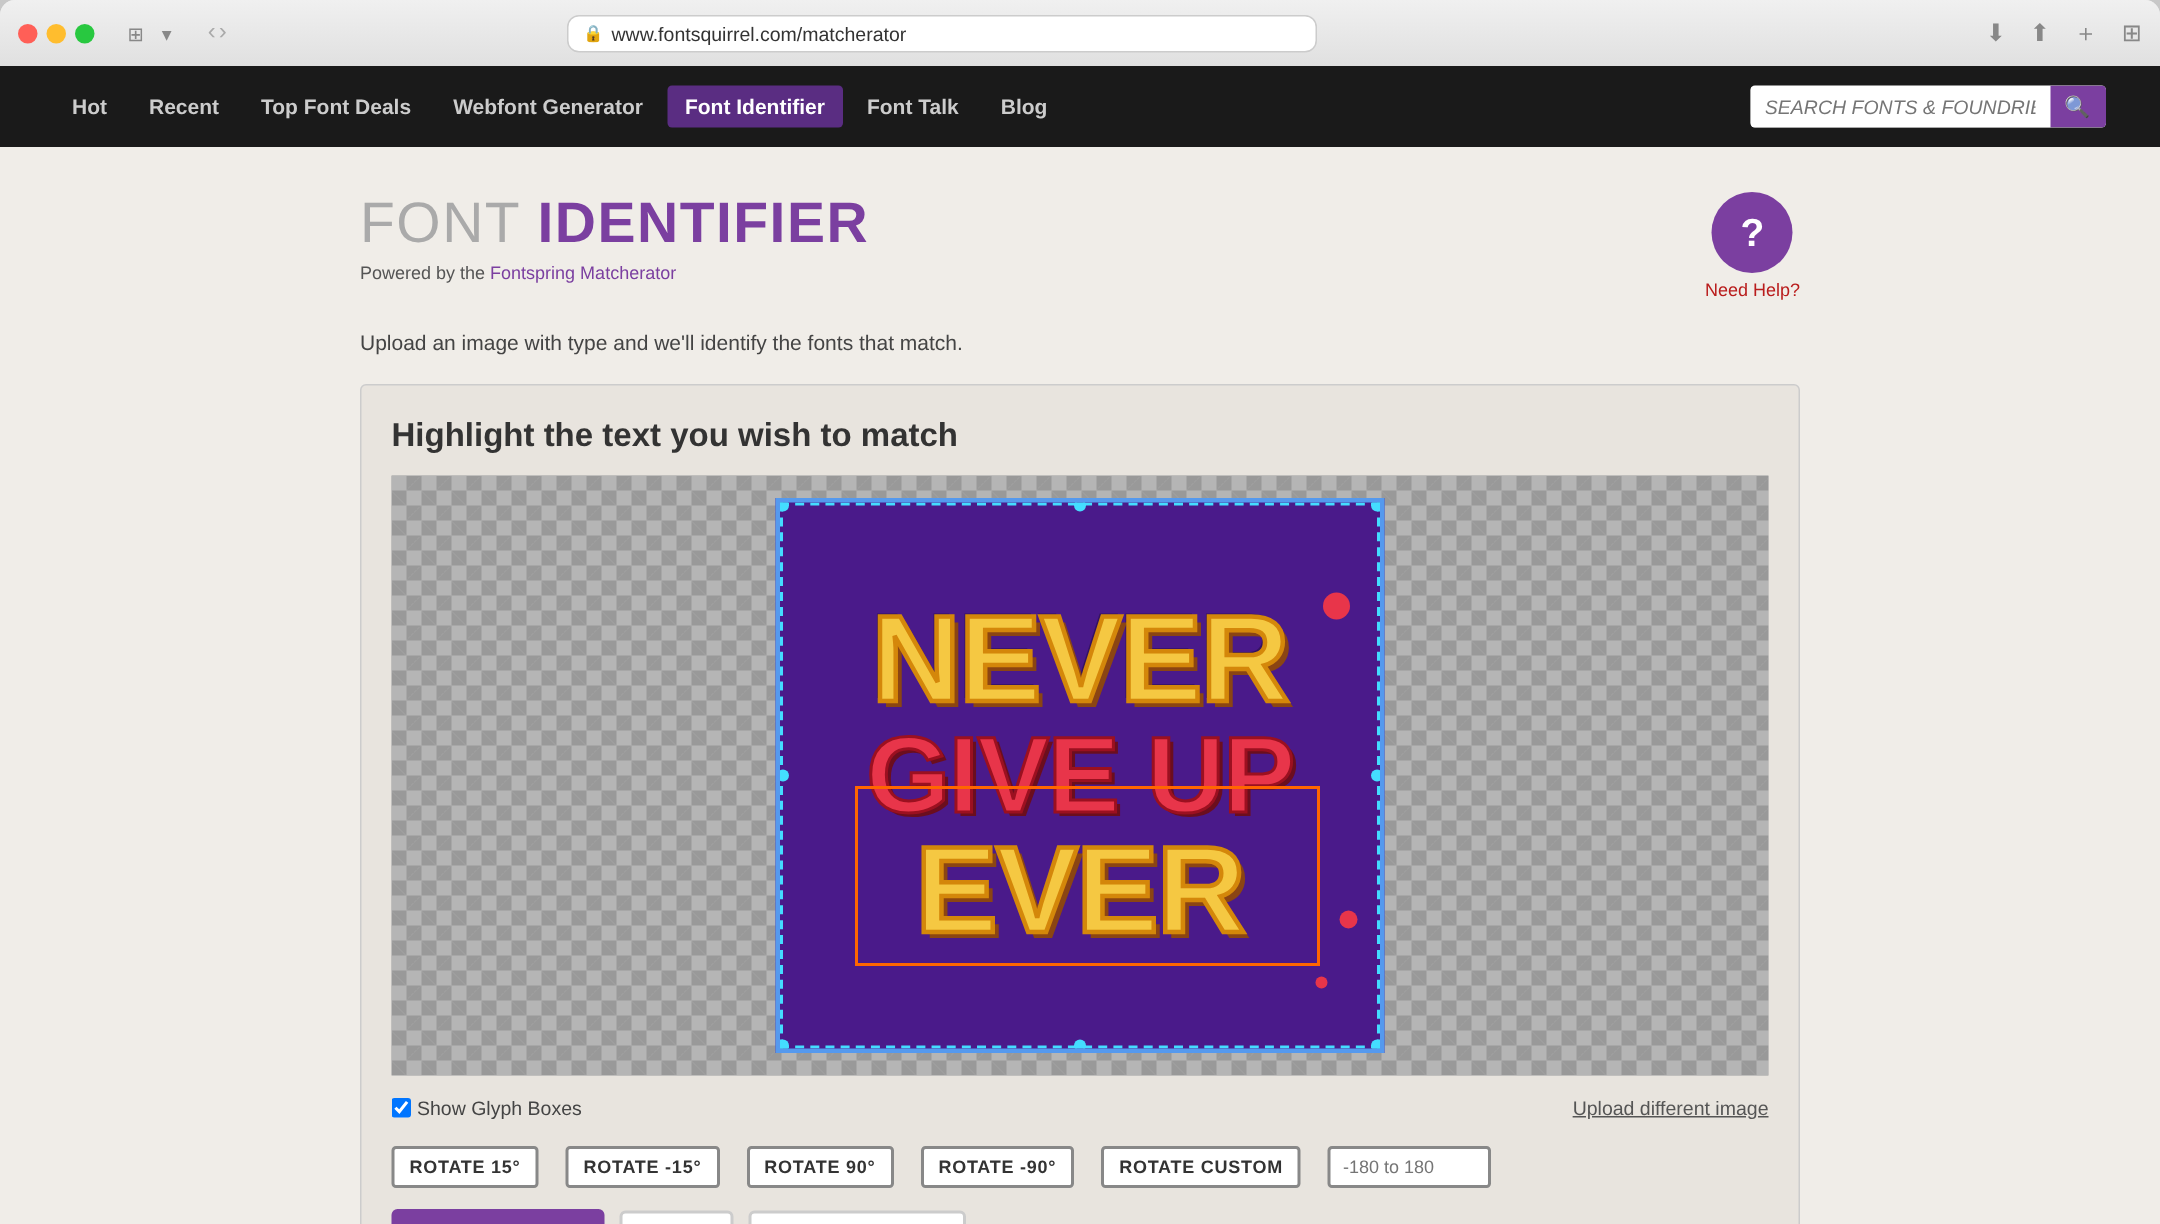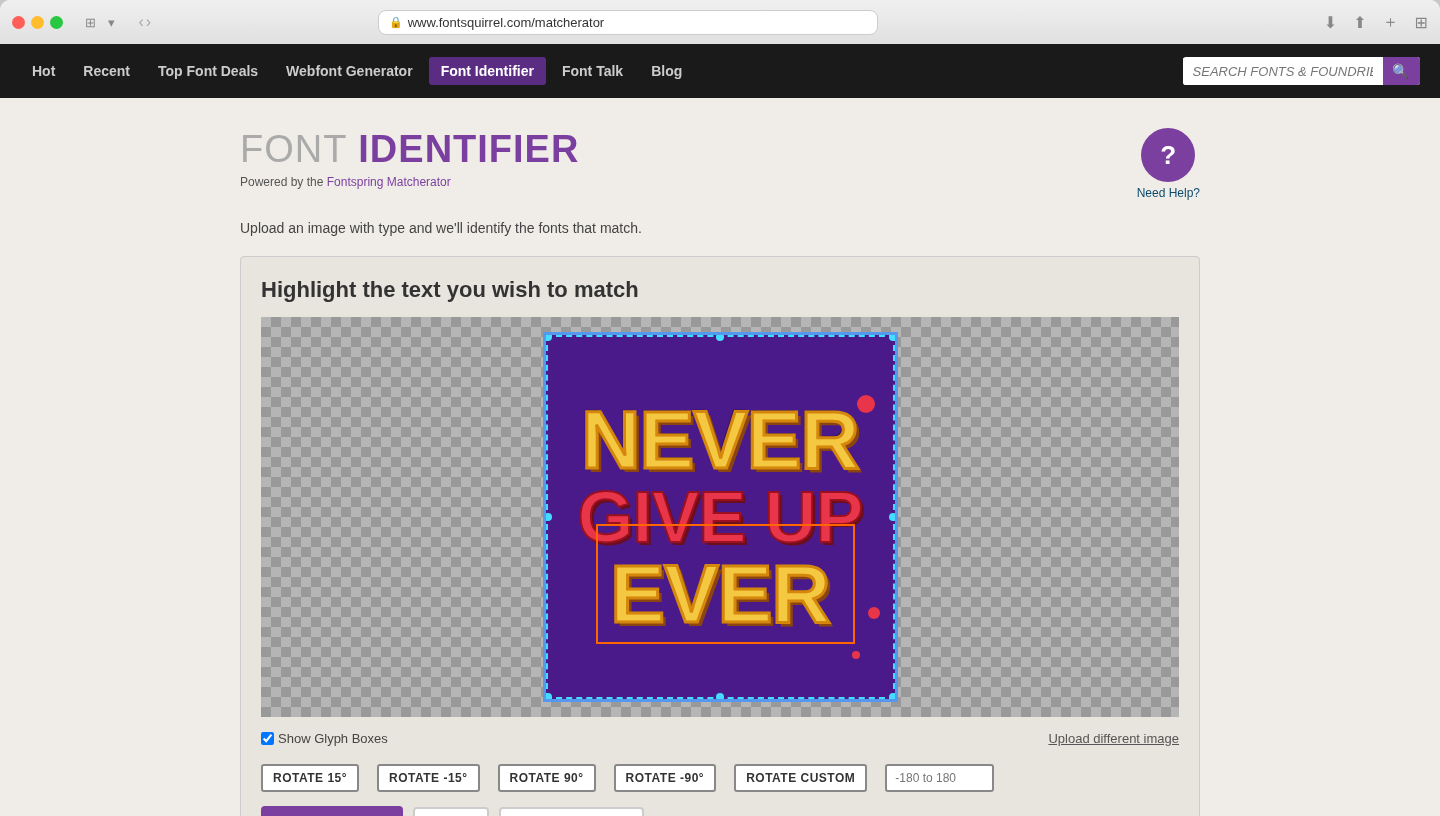--- a/index.html
+++ b/index.html
@@ -49,21 +49,21 @@
     }
     .lock-icon { color: #888; margin-right: 5px; font-size: 11px; }
     .toolbar-right { display: flex; gap: 16px; align-items: center; margin-left: auto; color: #888; }
     .toolbar-right span { font-size: 16px; cursor: pointer; }
 
     
     .nav-bar {
       background: #1a1a1a;
       display: flex;
       align-items: center;
-      padding: 0 20px;
+      padding: 0 36px;
       height: 54px;
       gap: 4px;
     }
     .nav-item {
       color: #ccc;
       font-size: 14px;
       font-weight: 600;
       padding: 6px 12px;
       cursor: pointer;
       text-decoration: none;
@@ -145,21 +145,21 @@
       border-radius: 50%;
       display: flex;
       align-items: center;
       justify-content: center;
       color: white;
       font-size: 26px;
       font-weight: bold;
     }
     .help-label {
       font-size: 12px;
-      color: #0c4a6e;
+      color: #b91c1c;
       margin-top: 4px;
     }
 
     
     .image-area {
       background: #e8e4de;
       border: 1px solid #ccc;
       border-radius: 4px;
       padding: 20px;
     }
@@ -191,21 +191,21 @@
         linear-gradient(-45deg, transparent 75%, #999 75%);
       background-size: 20px 20px;
       background-position: 0 0, 0 10px, 10px -10px, -10px 0px;
       background-color: #b5b5b5;
     }
 
     
     .poster {
       position: relative;
       z-index: 2;
-      width: 355px;
+      width: 406px;
       height: 370px;
       background: #4a1a8a;
       border: 3px solid #5599ee;
       display: flex;
       flex-direction: column;
       align-items: center;
       justify-content: center;
       padding: 20px;
       overflow: hidden;
     }

